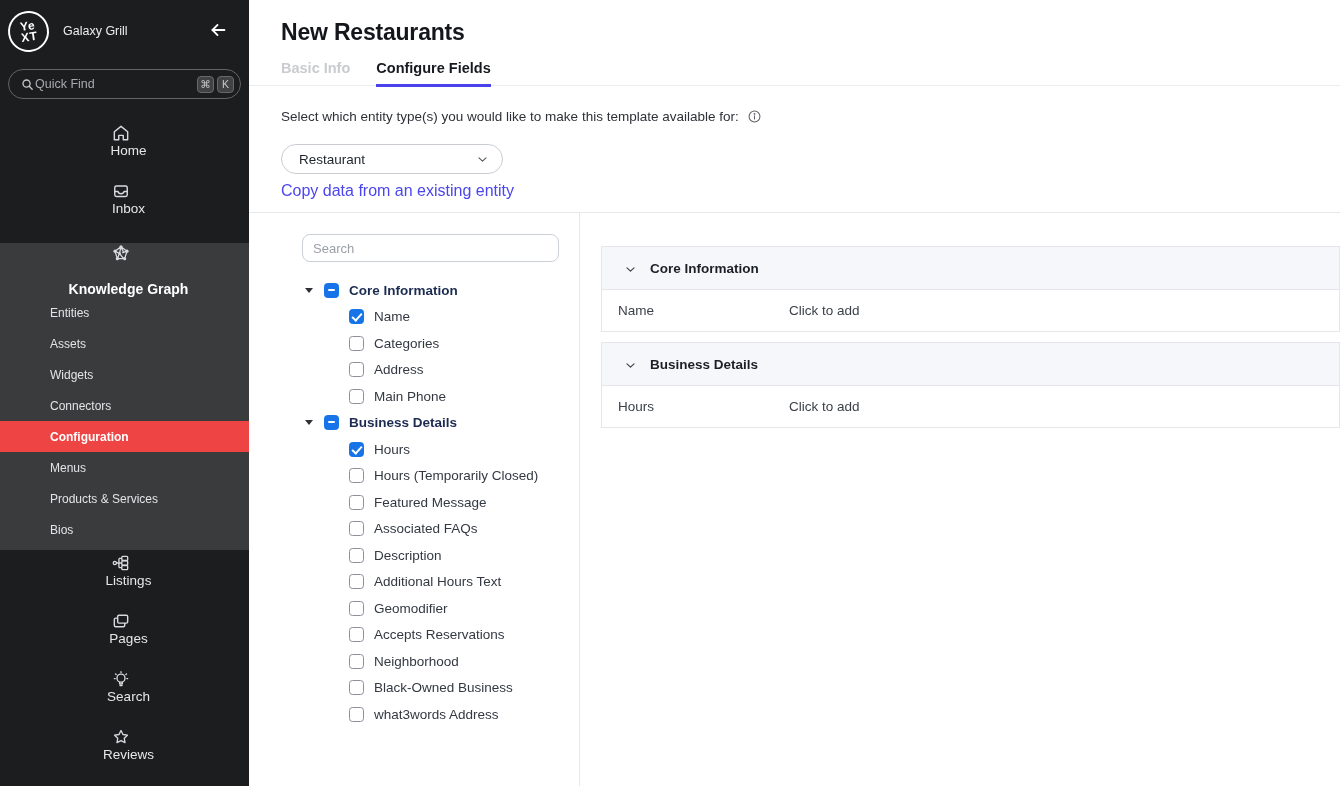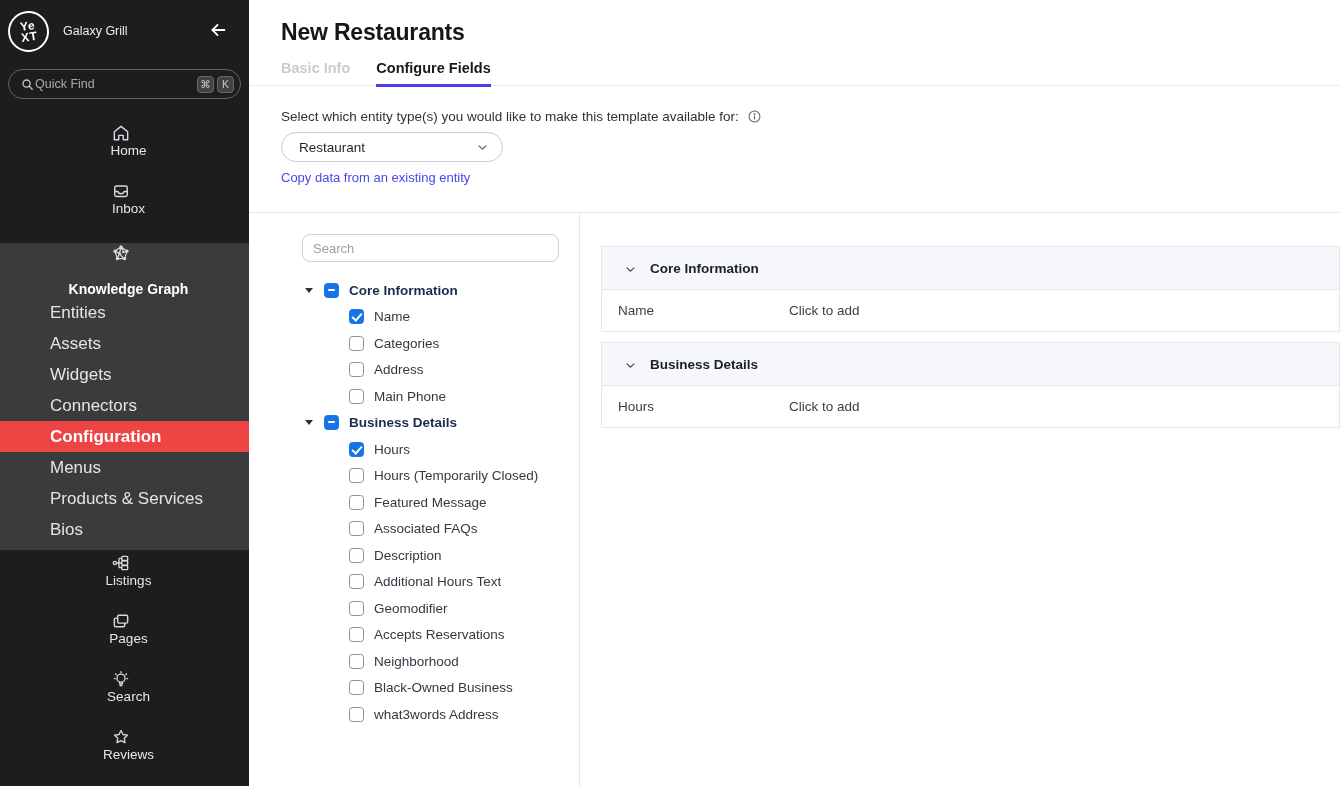--- a/index.html
+++ b/index.html
@@ -31,49 +31,49 @@
 
   .nav-top { margin-top:24px; }
   .nav-item { height:58px; display:flex; align-items:center; padding-left:8px;
     font-size:13.5px; color:#e6e7e8; cursor:pointer;flex-direction:column; }
   .nav-icon { width:20px; height:20px; margin-right:16px; color:#d9dadd; flex-shrink:0; }
   .nav-icon svg { width:20px; height:20px; }
 
   .kg-section { background:#3a3b3d; margin-top:4px; padding-bottom:5px; }
   .kg-head { height:54px; font-weight:bold; font-size:14px; color:#fff;justify-content:space-between; }
   .sub-item { height:31px; display:flex; align-items:center; padding-left:50px;
-    font-size:17px; color:#e3e4e6; cursor:pointer; }
+    font-size:12px; color:#e3e4e6; cursor:pointer; }
   .sub-item.active { background:#ef4444; font-weight:bold; color:#fff; }
 
   .nav-bottom { margin-top:3px; }
 
   
   .main { margin-left:249px; height:786px; background:#fff; position:relative; }
   .page-title { padding:19px 0 0 32px; font-size:23px; font-weight:bold;
     color:#14161b; letter-spacing:-.2px; }
   .tabbar { display:flex; gap:26px; padding-left:32px; margin-top:14px;
     border-bottom:1px solid #ebecee; }
   .tab { font-size:14.5px; font-weight:bold; padding-bottom:9px; color:#17191f;
     cursor:pointer; }
   .tab:not(.active) { color:#c9cbcf; }
   .tab.active { border-bottom:3px solid #4a43ec; margin-bottom:-2px; padding-bottom:7px; }
 
   .prompt-row { margin:23px 0 0 32px; font-size:13.5px; color:#2e3138;
     display:flex; align-items:center; gap:8px; }
   .info-icon { width:15px; height:15px; color:#5d6167; cursor:pointer; }
   .info-icon svg { width:15px; height:15px; }
 
-  .dropdown { margin:8px 0 0 32px; width:222px; height:30px;
+  .dropdown { margin:20px 0 0 32px; width:222px; height:30px;
     border:1px solid #c9cdd2; border-radius:16px; display:flex; align-items:center;
     justify-content:space-between; padding:0 13px 0 17px; font-size:13.5px;
     color:#1f242b; cursor:pointer; background:#fff; }
   .dd-chevron { width:13px; height:13px; color:#555a61; }
   .dd-chevron svg { width:13px; height:13px; }
 
-  .copy-link { display:inline-block; margin:8px 0 8px 32px; font-size:13px;
+  .copy-link { display:inline-block; margin:8px 0 8px 32px; font-size:16px;
     color:#4b45ef; text-decoration:none; cursor:pointer; }
 
   .workspace { position:absolute; top:212px; left:0; right:0; bottom:0;
     border-top:1px solid #e7e8ea; display:flex; overflow:hidden; padding-left:32px; }
   .tree-panel { width:299px; flex-shrink:0; border-right:1px solid #e7e8ea;
     padding:21px 20px 0 21px; }
   .tree-search { width:100%; height:28px; border:1px solid #cbd0d6; border-radius:8px;
     padding:0 10px; font-size:13px; color:#333; outline:none;
     font-family:"Liberation Sans", sans-serif; }
   .tree-search::placeholder { color:#9aa0a8; }

